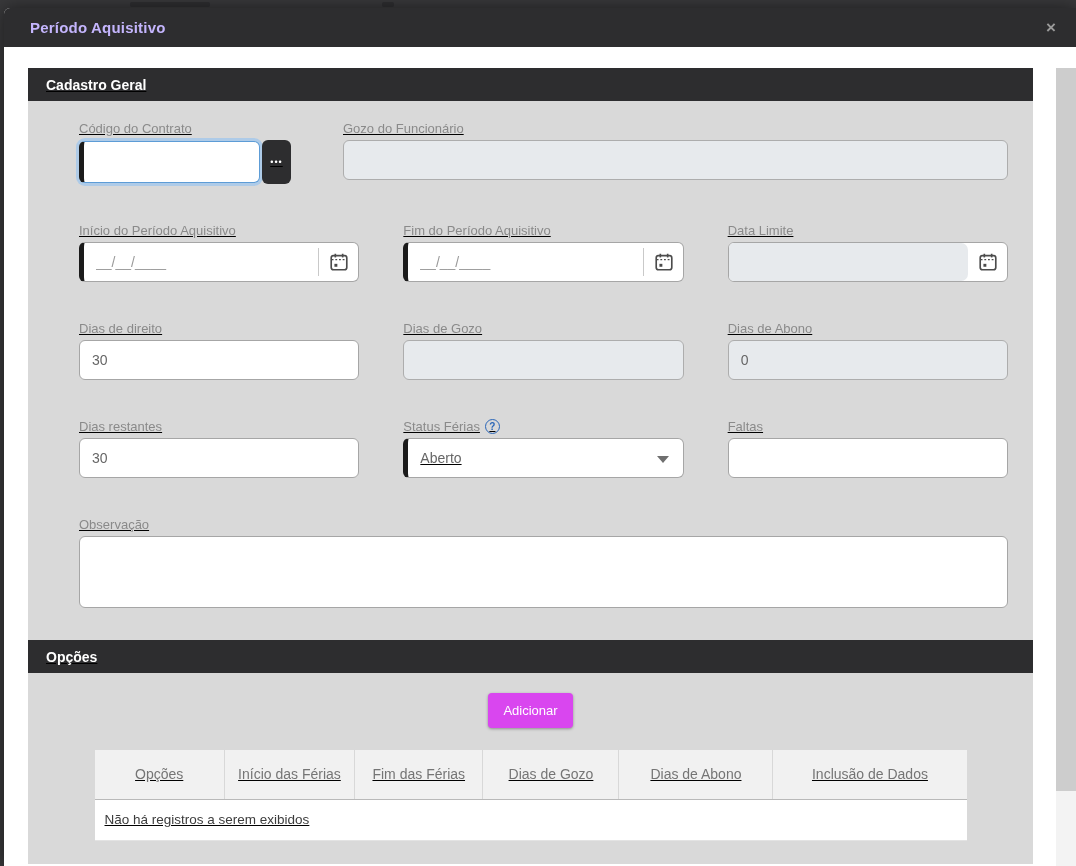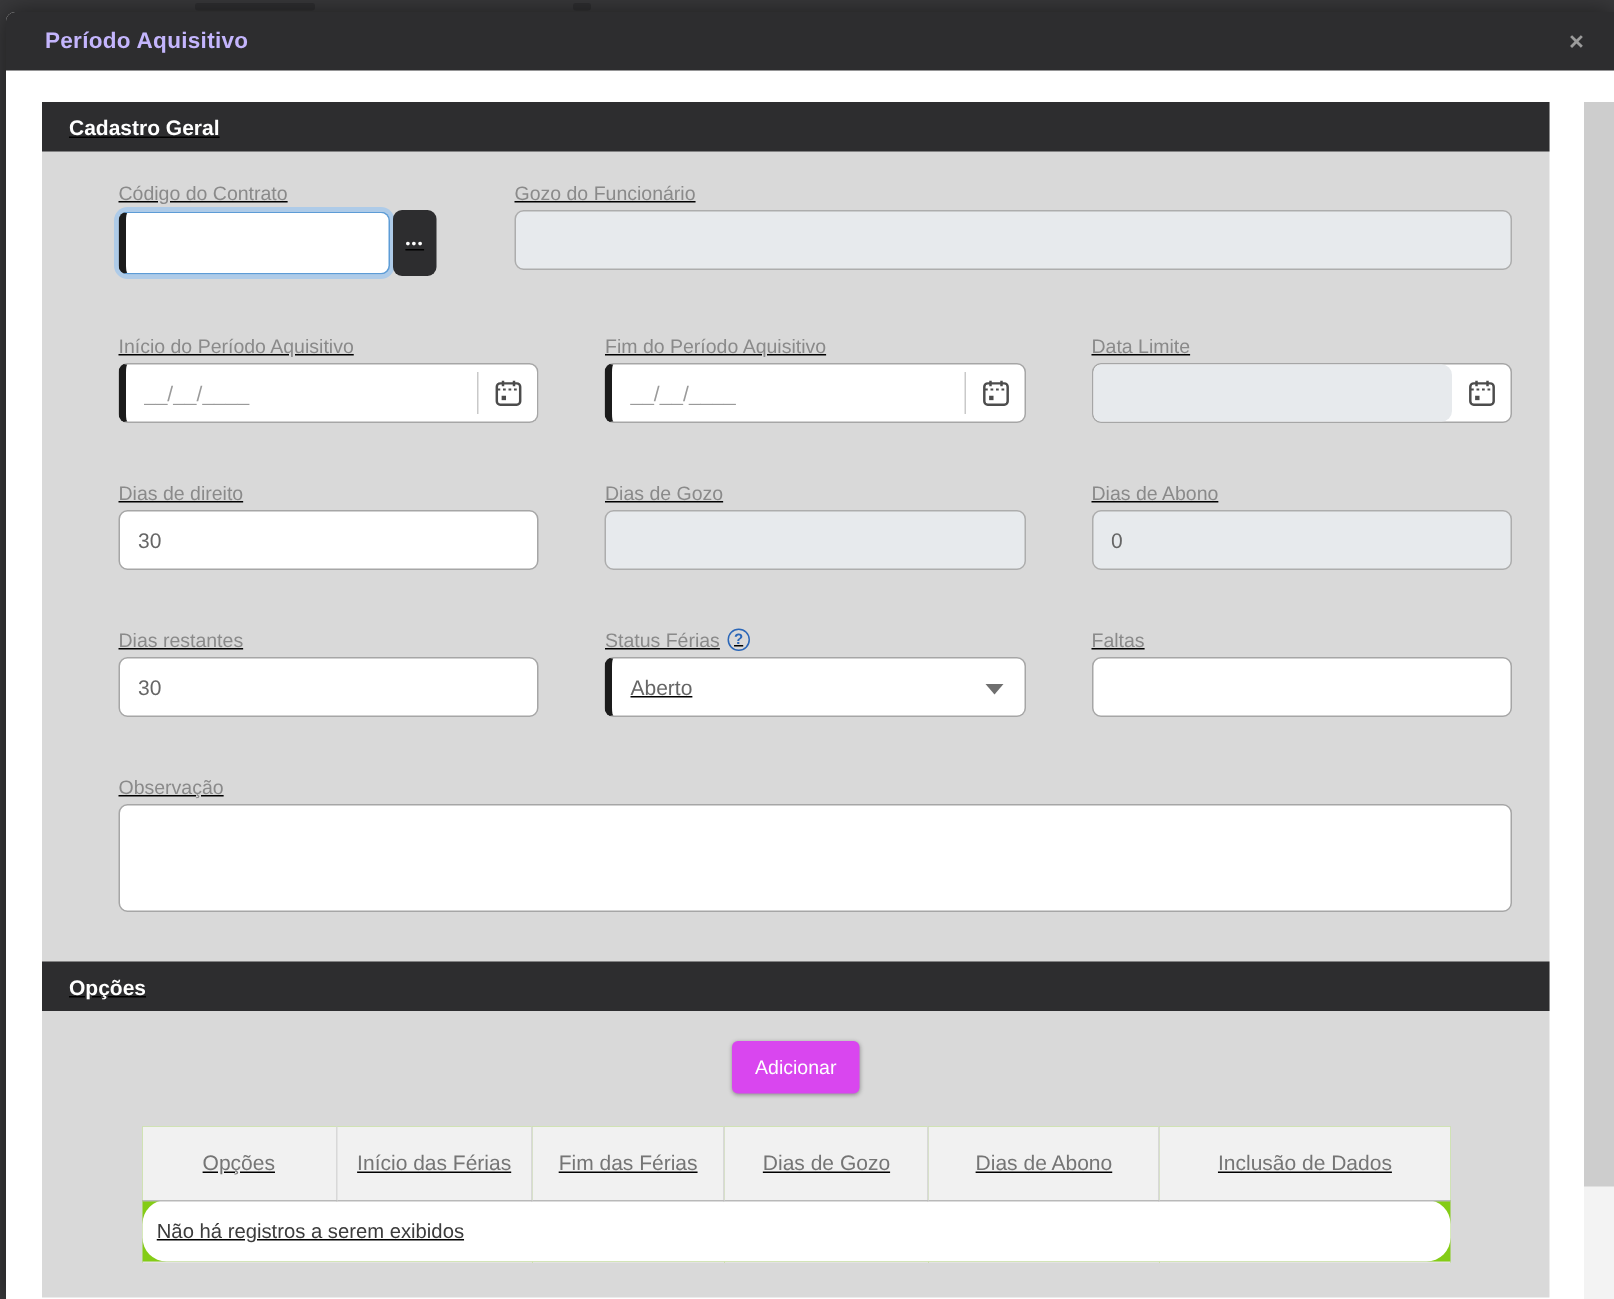--- a/index.html
+++ b/index.html
@@ -109,21 +109,21 @@
   }
   .grid-table { width: 872px; margin: 22px auto 0; border-collapse: collapse; background: #84cc16; }
   .grid-table th {
     background: #f1f1f1; color: #757575; font-weight: normal; font-size: 14px;
     height: 49px; border-right: 1px solid #d8d8d8; border-bottom: 1px solid #b9b9b9;
     text-align: center; padding: 0 6px;
   }
   .grid-table th:last-child { border-right: none; }
   .grid-table td {
     height: 41px; font-size: 13.5px; color: #3c3c3c; padding: 0 10px;
-    border-bottom: 1px solid #e3e3e3; text-align: left; background: #fff; border-radius: 16px;
+    border-bottom: 1px solid #e3e3e3; text-align: left; background: #fff;
   }
 
   
   .footer { display: flex; justify-content: center; gap: 5px; margin-top: 17px; }
   .btn {
     display: inline-flex; align-items: center; gap: 8px;
     border: none; border-radius: 4px; cursor: pointer;
     color: #fff; font-family: "Liberation Sans", sans-serif; font-size: 15px; font-weight: bold;
     padding: 9px 16px; box-shadow: 0 1px 3px rgba(0,0,0,.3);
   }

